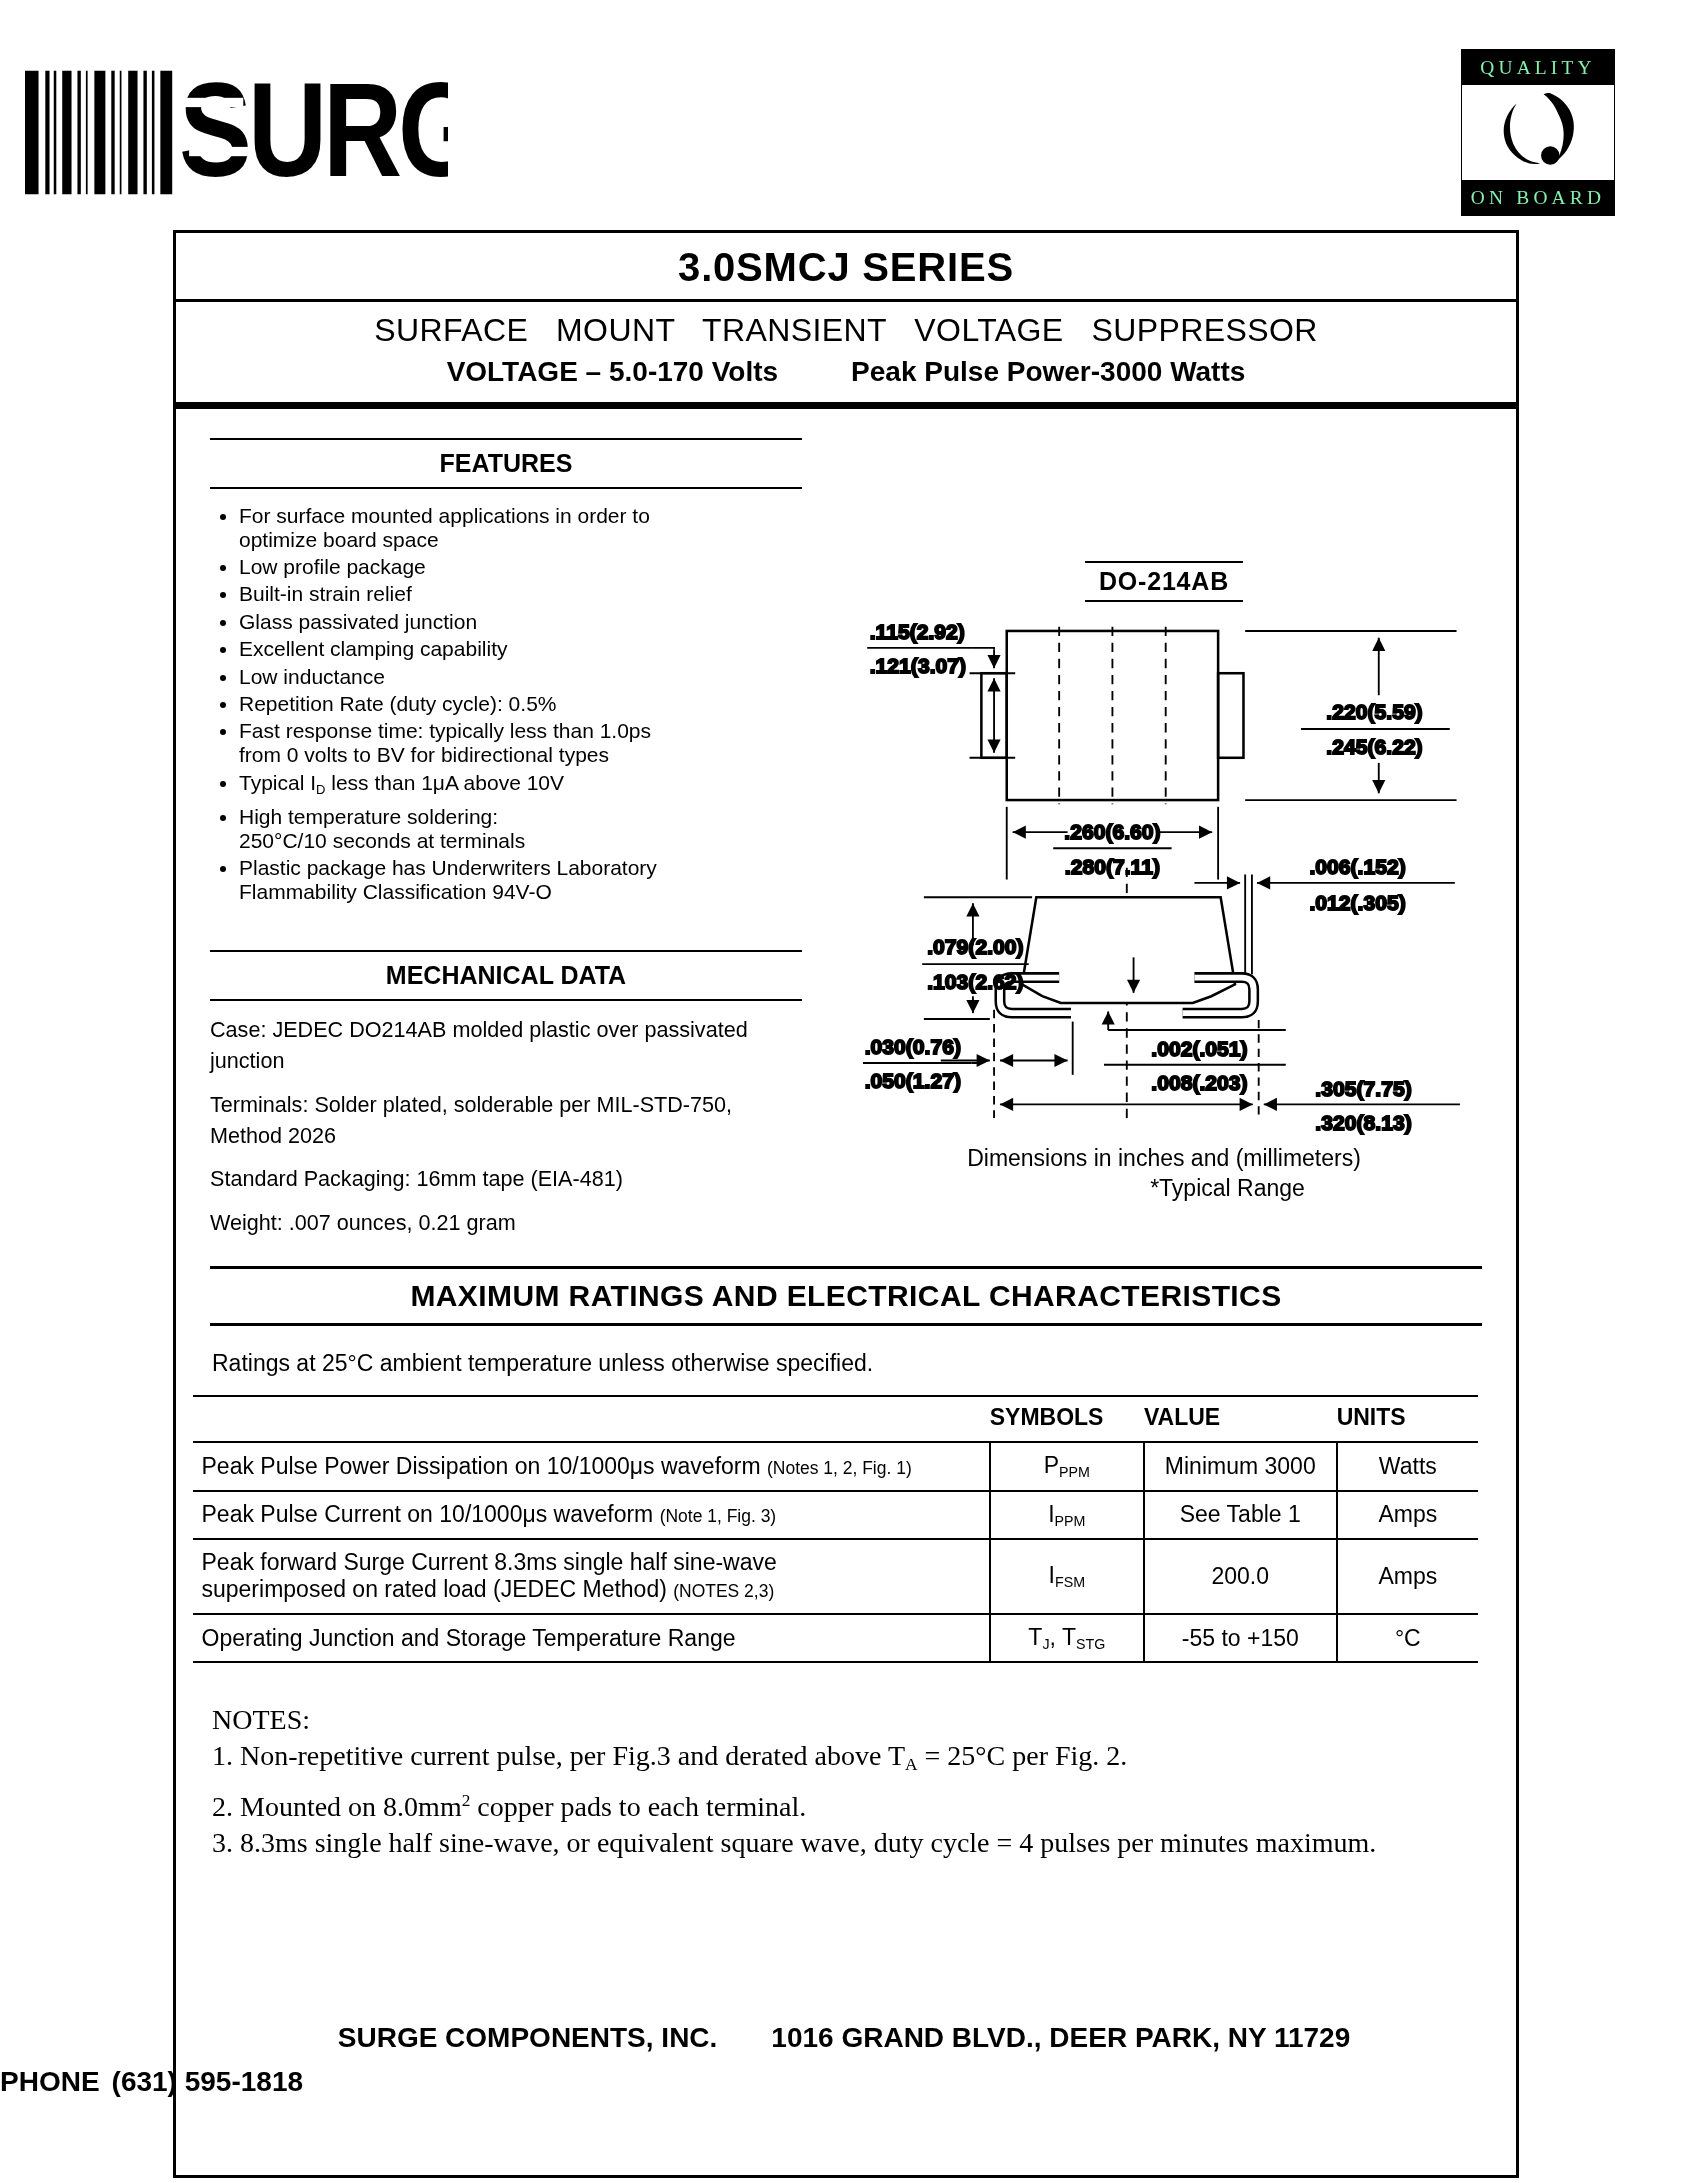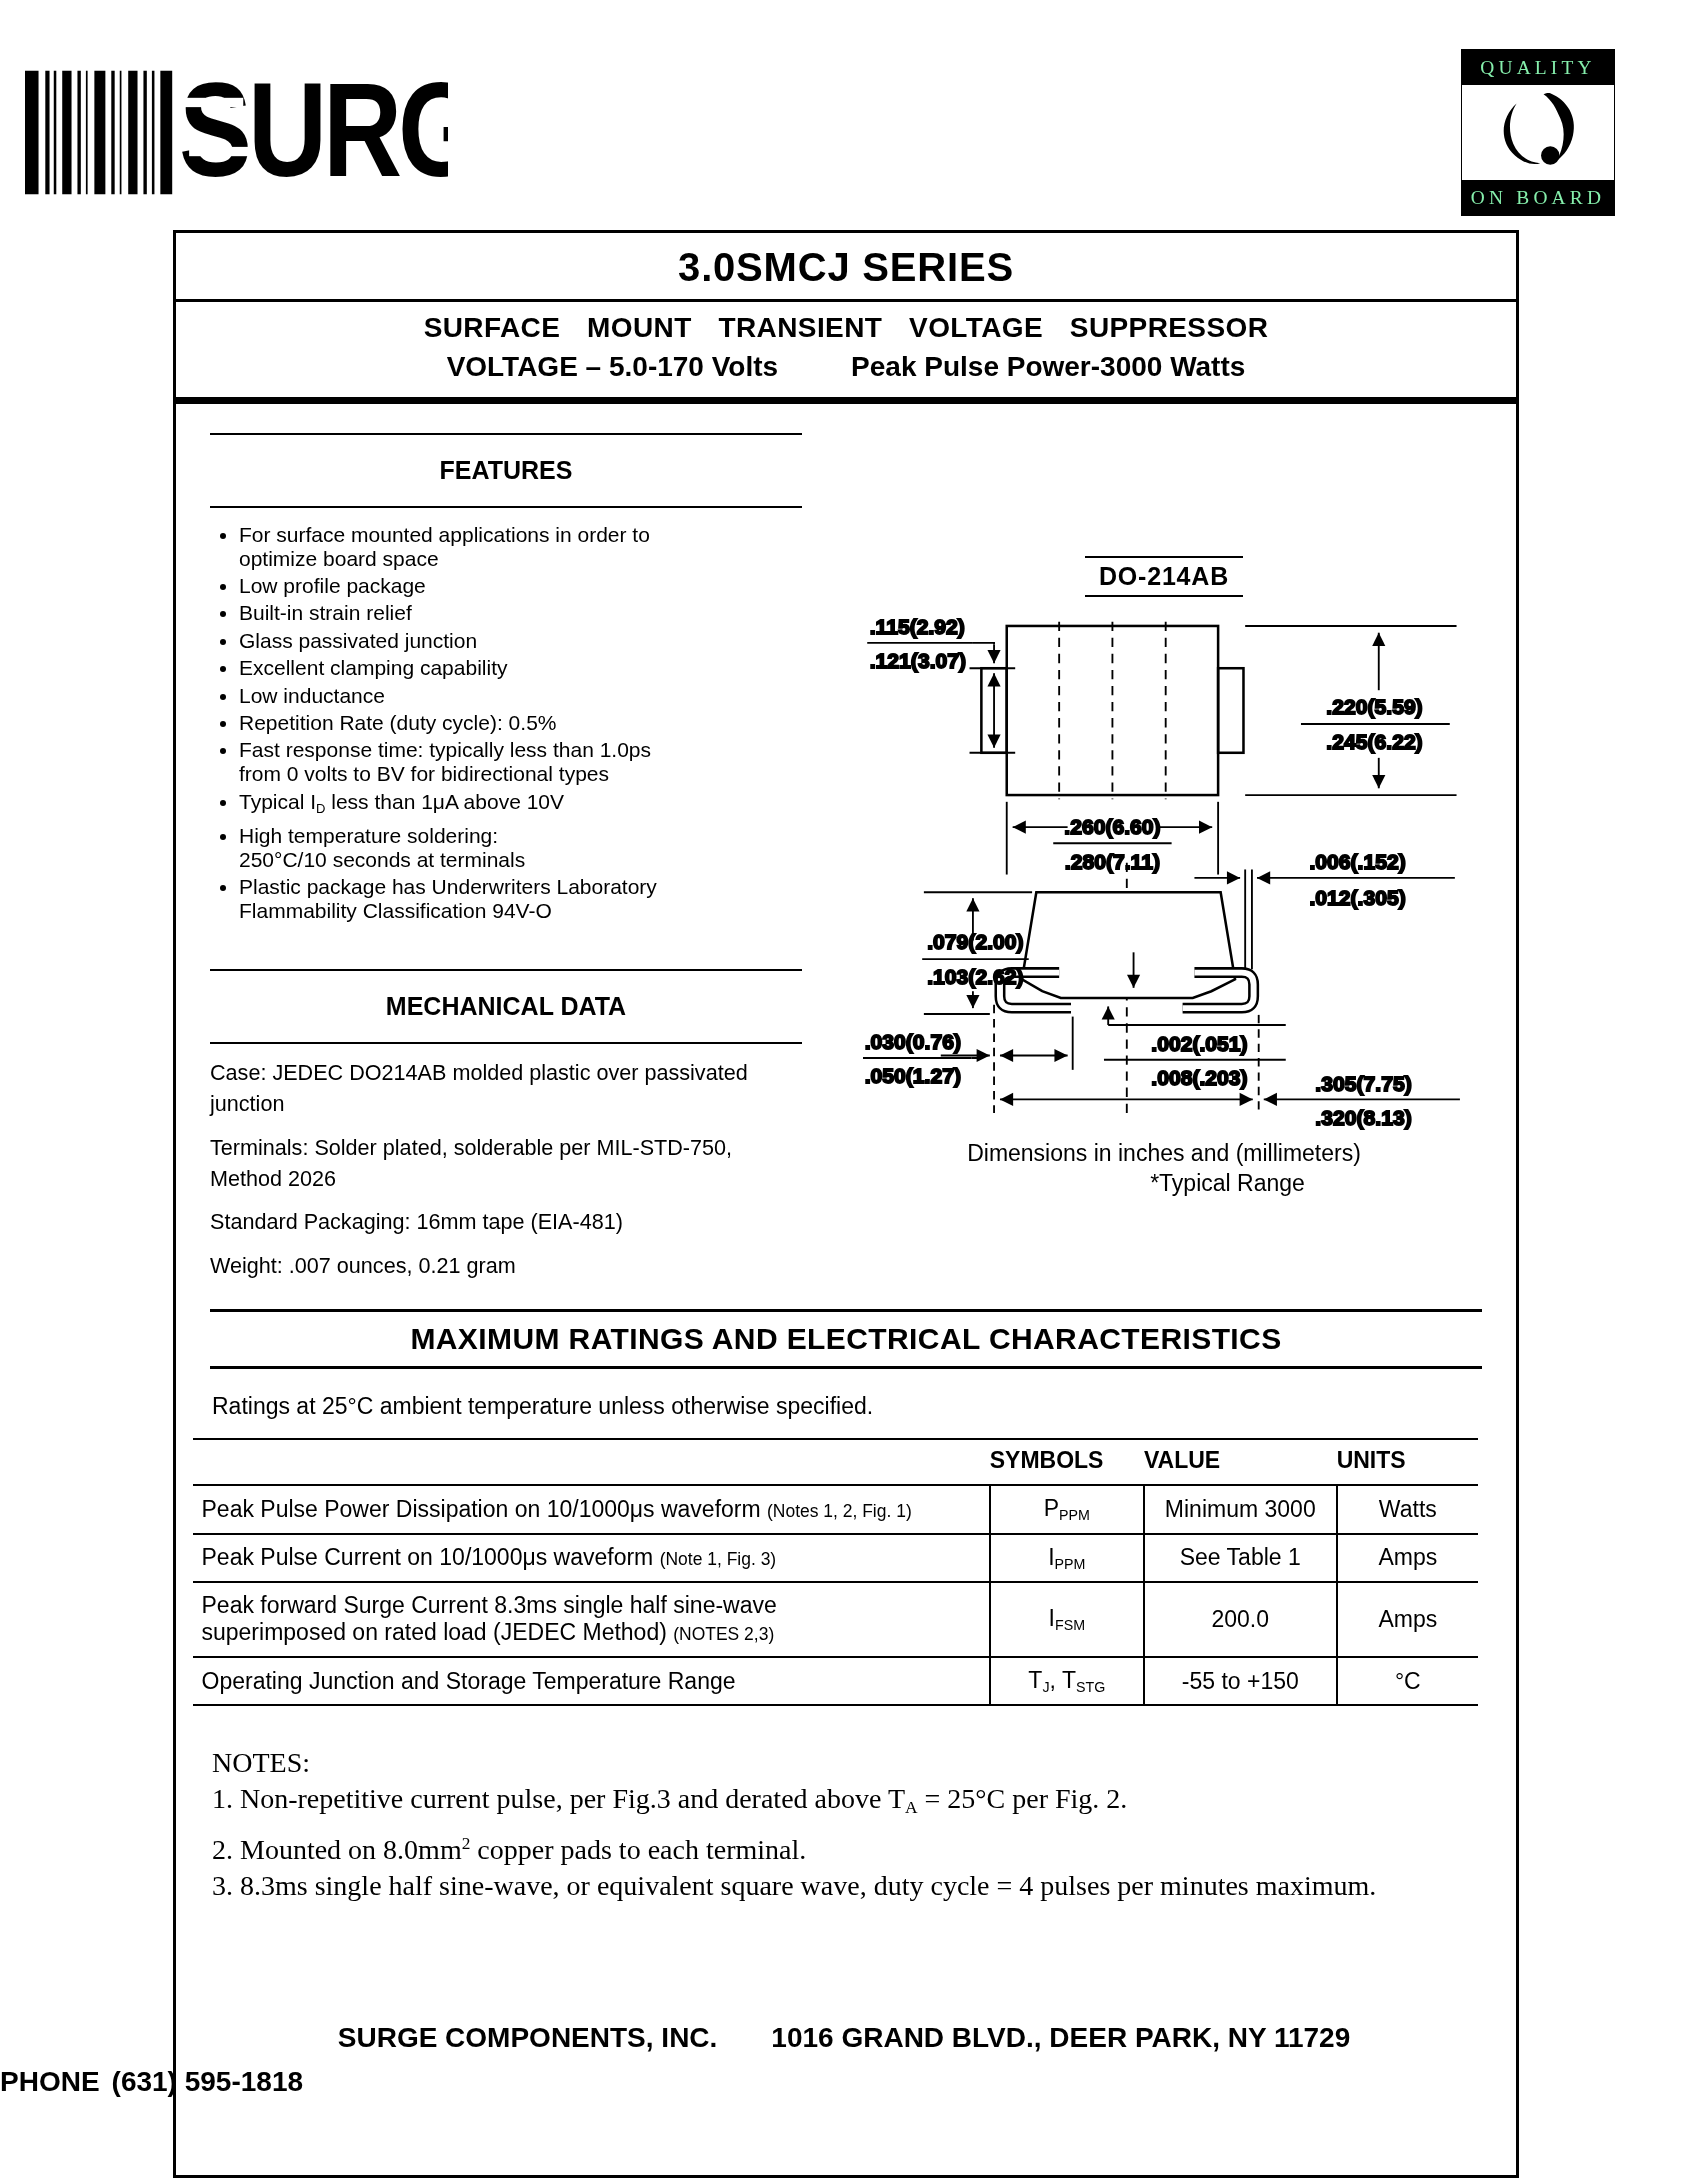--- a/index.html
+++ b/index.html
@@ -22,29 +22,29 @@
   
   .main-box{
     position:absolute;left:173px;top:230px;width:1346px;height:1948px;
     border:3.4px solid #000;box-sizing:border-box;
   }
   .title-row{
     text-align:center;font-size:40px;font-weight:bold;letter-spacing:0.8px;
     padding:12px 0 8.5px;border-bottom:3.4px solid #000;
   }
   .subtitle-row{border-bottom:7.6px solid #000;padding:10px 0 13.5px;text-align:center;}
-  .sub1{font-size:28px;font-weight:bold;word-spacing:18.6px;letter-spacing:0.4px;}
+  .sub1{font-size:32px;font-weight:normal;word-spacing:18.6px;letter-spacing:0.4px;}
   .sub2{font-size:28px;font-weight:bold;display:flex;justify-content:center;gap:73px;margin-top:7.6px;}
   
   .content{display:flex;padding:29px 20px 0 34px;gap:30px;}
   .col-left{width:592px;flex:none;}
   .col-right{flex:1;padding-top:123px;}
   .sec-header{
     border-top:2.5px solid #000;border-bottom:2.5px solid #000;
-    text-align:center;font-weight:bold;font-size:25px;padding:21px 0;
+    text-align:center;font-weight:bold;font-size:25px;padding:9px 0;
   }
   ul.features-list{
     list-style:disc outside;margin:15px 0 0;padding-left:29px;
     font-size:21px;line-height:24px;
   }
   ul.features-list li{margin-bottom:3.4px;}
   .mech-block{margin-top:46px;}
   .mech-item{font-size:21.6px;line-height:31px;margin:12.7px 0;}
   
   .pkg-title-wrap{text-align:center;}

